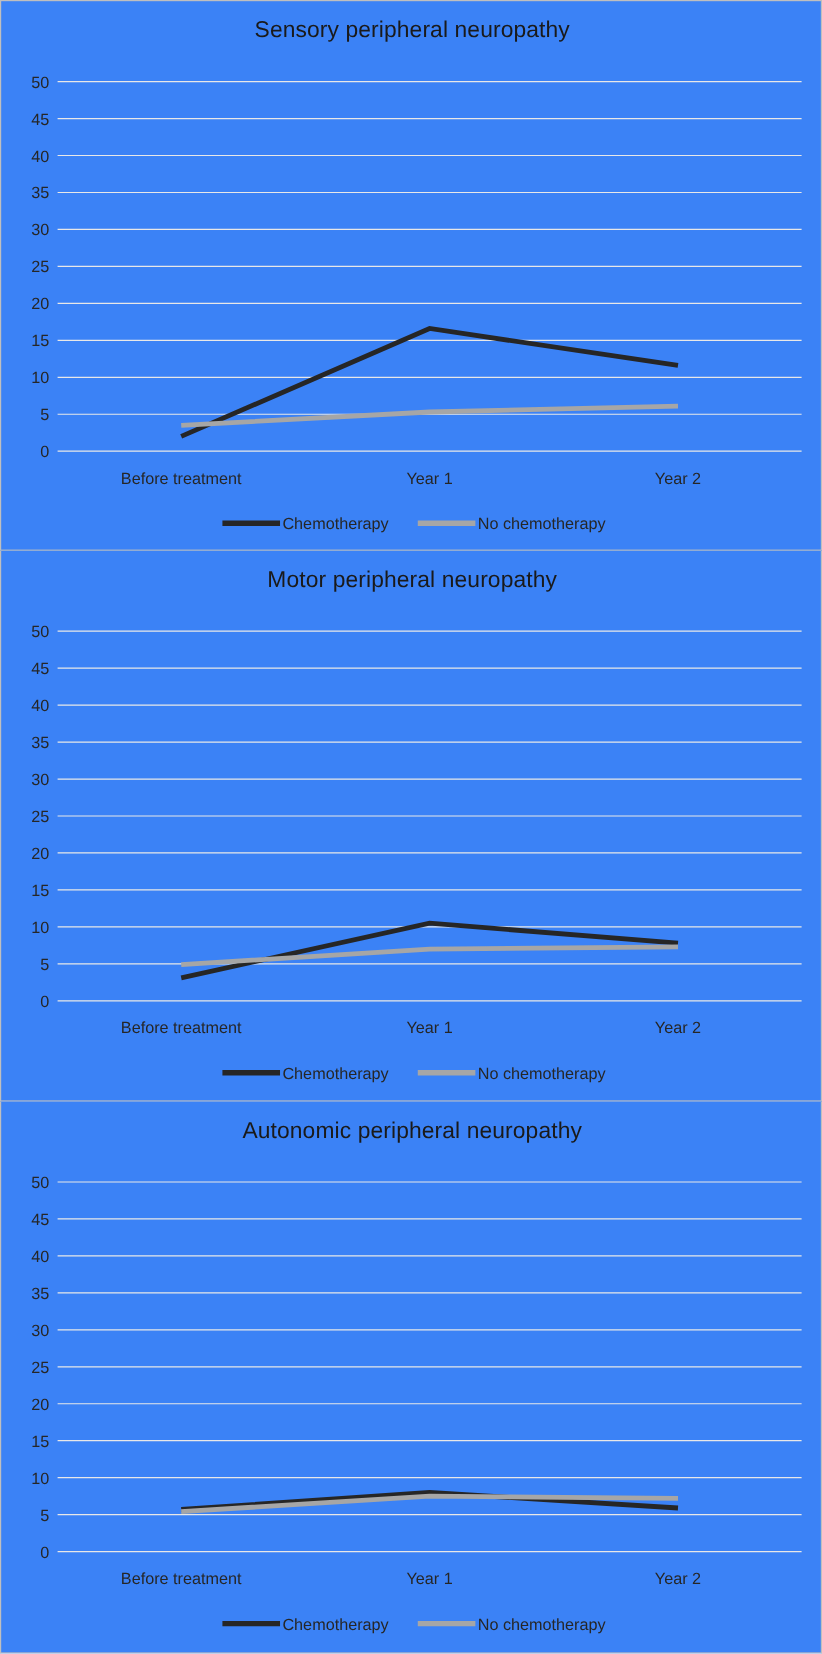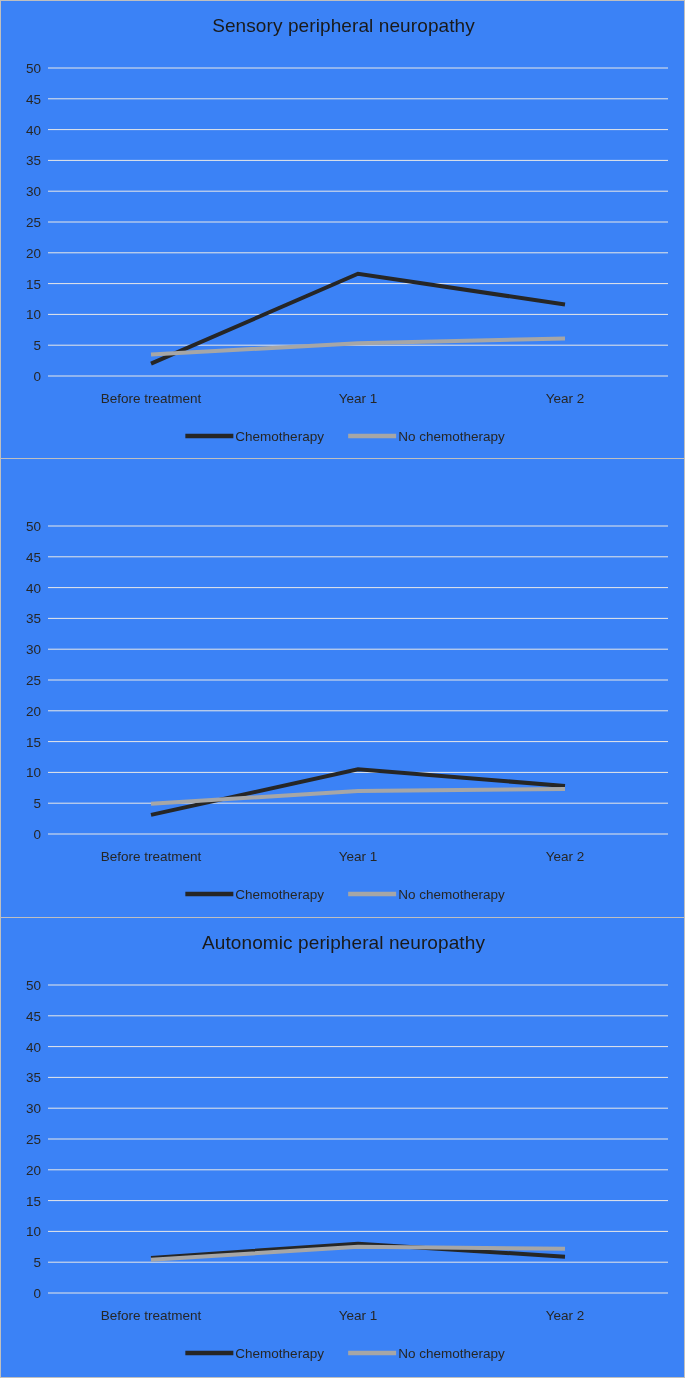--- a/index.html
+++ b/index.html
@@ -133,20 +133,21 @@
         </g>
         <g>
           <line x1="184.35" y1="435" x2="232.35" y2="435" stroke="#262626" stroke-width="4.5" class="legend-swatch"></line>
           <text x="234.35" y="440" class="legend-label">Chemotherapy</text>
           <line x1="347.15" y1="435" x2="395.15" y2="435" stroke="#a6a6a6" stroke-width="4.5" class="legend-swatch"></line>
           <text x="397.15" y="440" class="legend-label">No chemotherapy</text>
         </g>
       </svg>
     </div>
     <div class="chart-panel">
+      <div class="chart-title">Motor peripheral neuropathy</div>
       <svg class="plot-svg" viewBox="0 0 685 459" width="685" height="459">
         <g>
           <line x1="47" y1="375" x2="667" y2="375" stroke="#e8e8e8" stroke-width="1.4" class="gridline"></line>
           <text x="40" y="380" class="ytick-label">0</text>
           <line x1="47" y1="344.2" x2="667" y2="344.2" stroke="#e8e8e8" stroke-width="1.4" class="gridline"></line>
           <text x="40" y="349.2" class="ytick-label">5</text>
           <line x1="47" y1="313.4" x2="667" y2="313.4" stroke="#e8e8e8" stroke-width="1.4" class="gridline"></line>
           <text x="40" y="318.4" class="ytick-label">10</text>
           <line x1="47" y1="282.6" x2="667" y2="282.6" stroke="#e8e8e8" stroke-width="1.4" class="gridline"></line>
           <text x="40" y="287.6" class="ytick-label">15</text>

